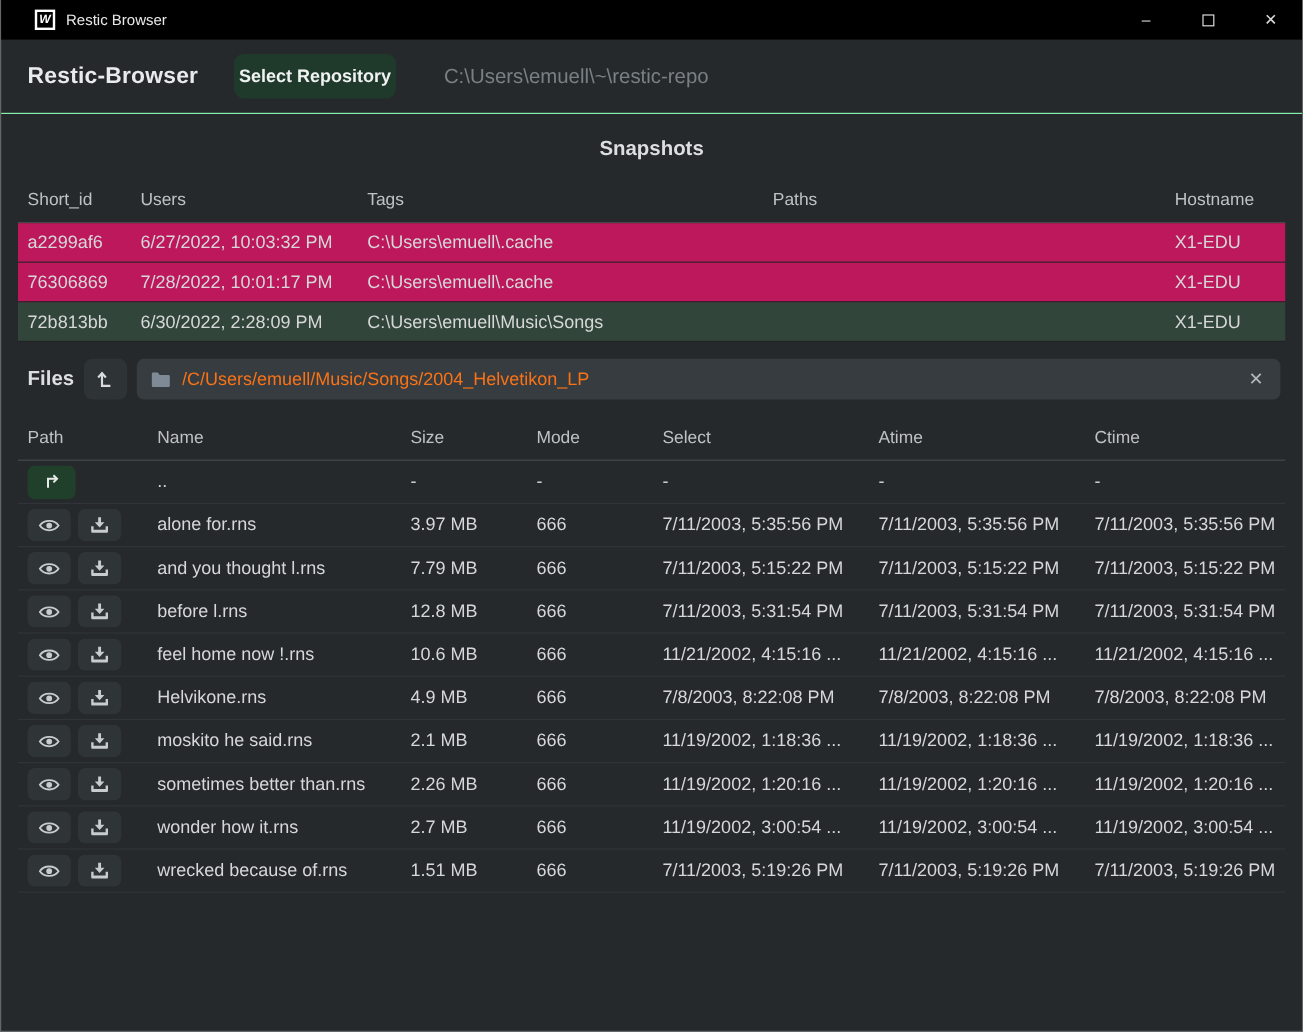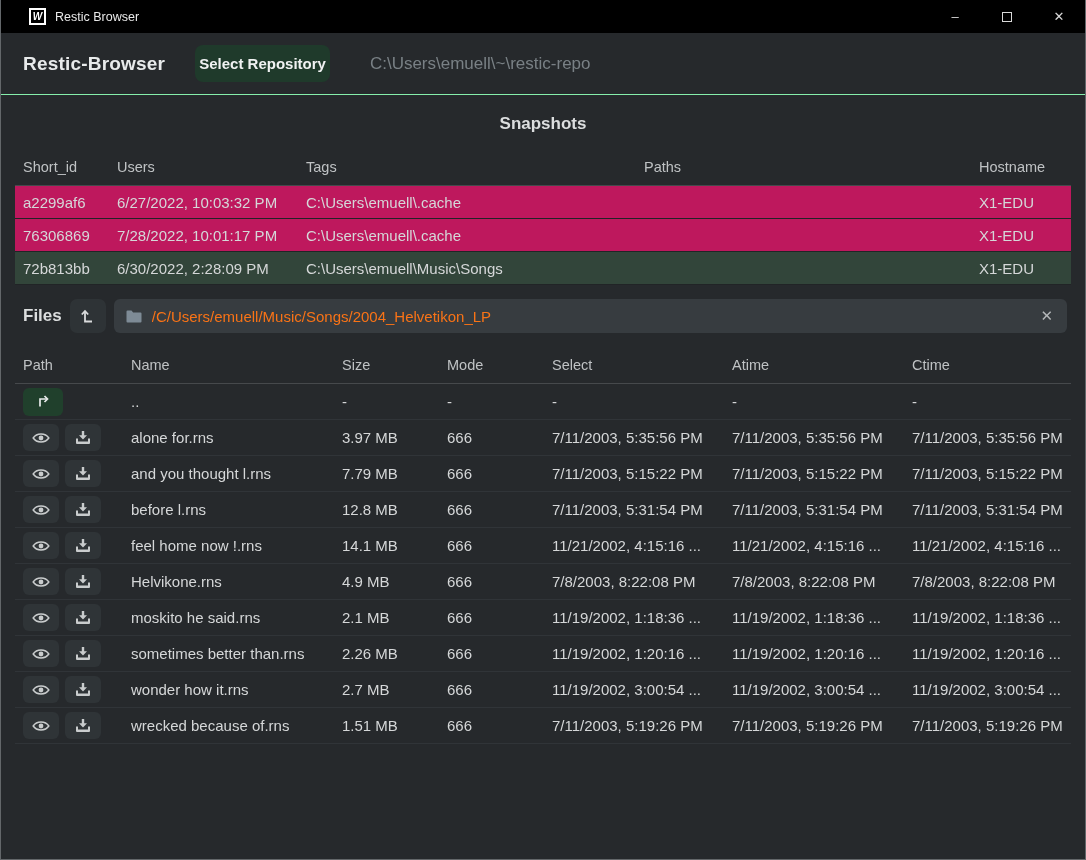--- a/index.html
+++ b/index.html
@@ -256,21 +256,21 @@
         </svg>
       </button>
       <button class="icon-btn">
         <svg width="16" height="15" viewBox="0 0 16 15">
           <path d="M6.8 1 h2.4 v4.2 h2.8 L8 9.6 4 5.2 h2.8 Z" fill="#c9cccd"></path>
           <path d="M1 8.5 v4.5 a1 1 0 0 0 1 1 h12 a1 1 0 0 0 1-1 V8.5 h-2 v3 H3 v-3 Z" fill="#c9cccd"></path>
         </svg>
       </button>
     </div>
     <div class="fc fc-name">feel home now !.rns</div>
-    <div class="fc fc-size">14.1 MB</div>
+    <div class="fc fc-size">10.6 MB</div>
     <div class="fc fc-mode">666</div>
     <div class="fc fc-mtime">11/21/2002, 4:15:16 ...</div>
     <div class="fc fc-atime">11/21/2002, 4:15:16 ...</div>
     <div class="fc fc-ctime">11/21/2002, 4:15:16 ...</div>
   </div>
 
   <div class="file-row">
     <div class="fc fc-path">
       <button class="icon-btn">
         <svg width="18" height="14" viewBox="0 0 18 14">

